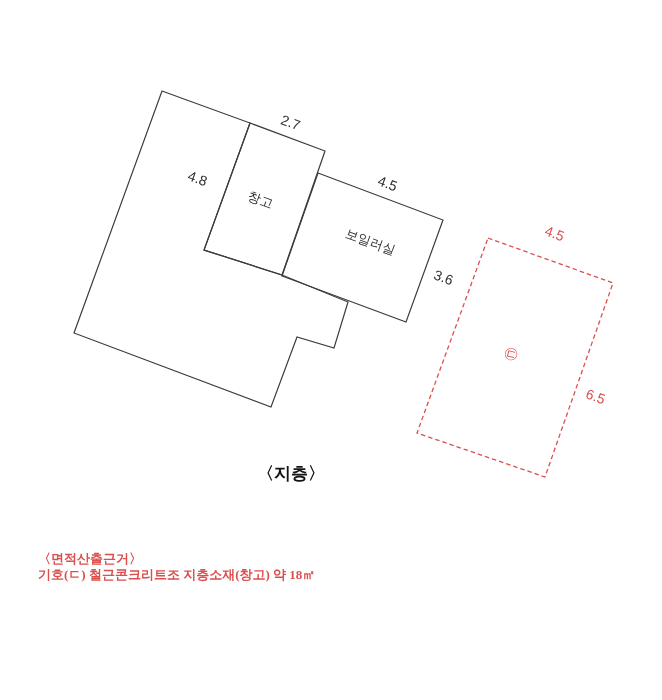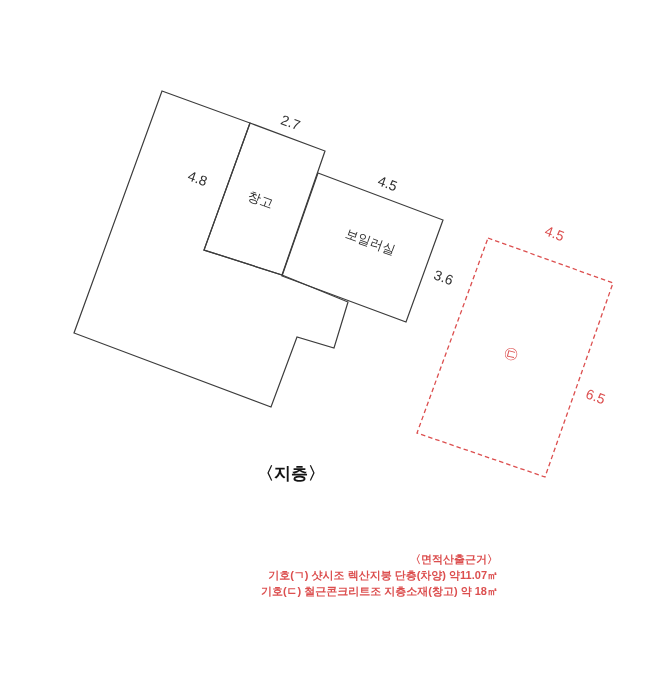--- a/index.html
+++ b/index.html
@@ -25,26 +25,27 @@
     stroke-linejoin: miter;
   }
   .dim  { font-size: 14px; fill: var(--ink, #2f2f2f); text-anchor: middle; }
   .room { font-size: 13px; fill: var(--ink, #2f2f2f); text-anchor: middle; }
   .reddim { font-size: 14px; fill: var(--red, #dc4f4f); text-anchor: middle; }
   .sym    { font-size: 14px; fill: var(--red, #dc4f4f); text-anchor: middle; }
   .floor  { font-size: 17px; font-weight: 700; fill: #141414; text-anchor: middle; }
   .notes {
     position: absolute;
     left: 38px; top: 551px; width: 460px;
-    text-align: right;
+    text-align: left;
     color: var(--red, #dc4f4f);
-    font-size: 11px;
+    font-size: 13px;
     line-height: 16px;
     font-weight: 700;
     white-space: nowrap;
+    font-family: Liberation Serif, serif;
   }
 </style>
 </head>
 <body>
 
 <svg class="plan" width="662" height="530" viewBox="0 0 662 530">
 
   <polygon class="outline" points="162,91 250,123 204,250 282,275 348,302 334,348 297,337 271,407 74,333"></polygon>
 
   <polygon class="outline" points="250,123 325,151 282,275 204,250"></polygon>
@@ -69,15 +70,14 @@
 
   <text class="room" x="369" y="246" transform="rotate(20 369 246)">보일러실</text>
 
   <text class="sym" x="510" y="358" transform="rotate(15 510 358)">㉢</text>
 
   <text class="floor" x="291" y="479">〈지층〉</text>
 </svg>
 
 <div class="notes">
   <div>〈면적산출근거〉</div>
-  <div>기호(ㄱ) 샷시조 렉산지붕 단층(차양) 약11.07㎡</div>
   <div>기호(ㄷ) 철근콘크리트조 지층소재(창고) 약 18㎡</div>
 </div>
 
 </body></html>

